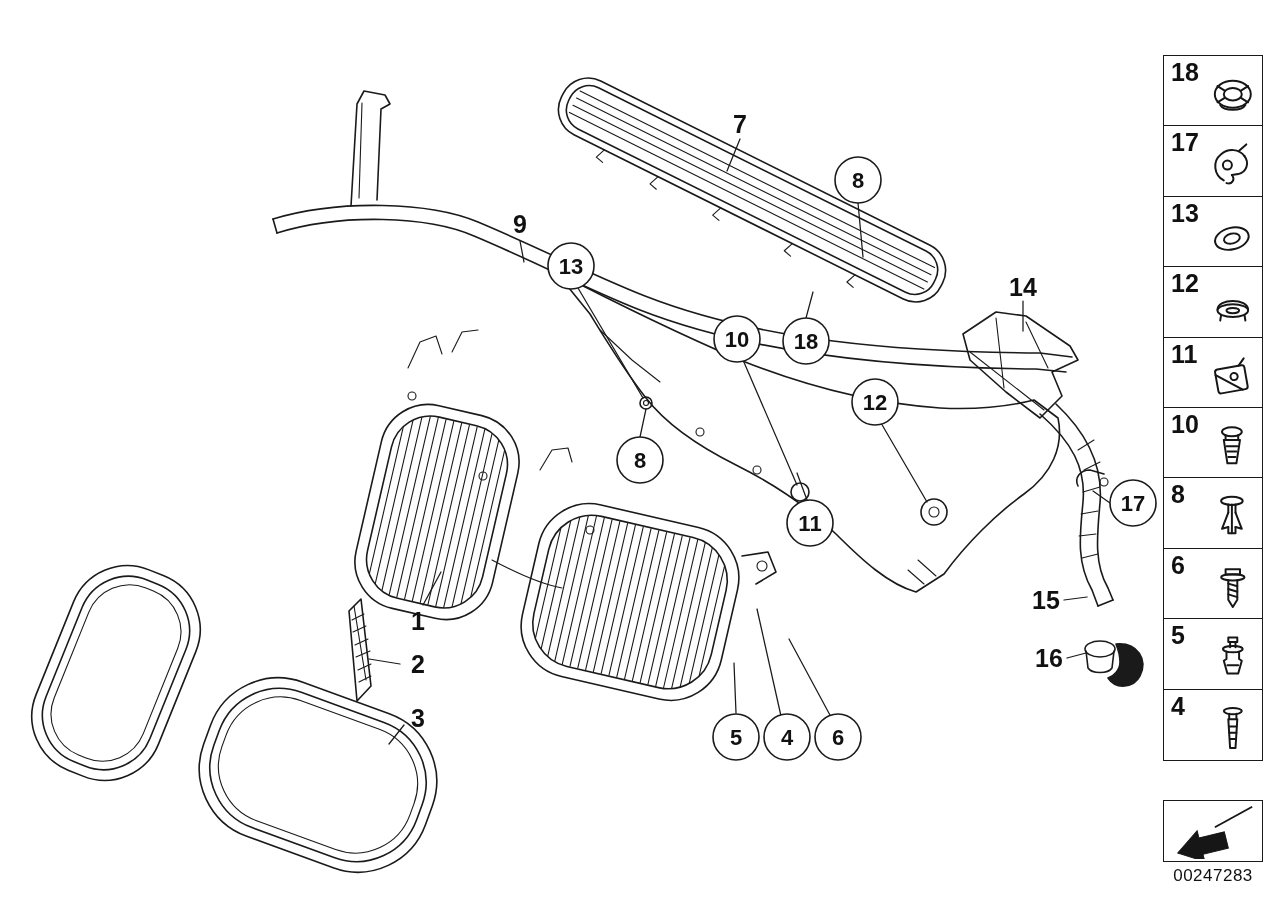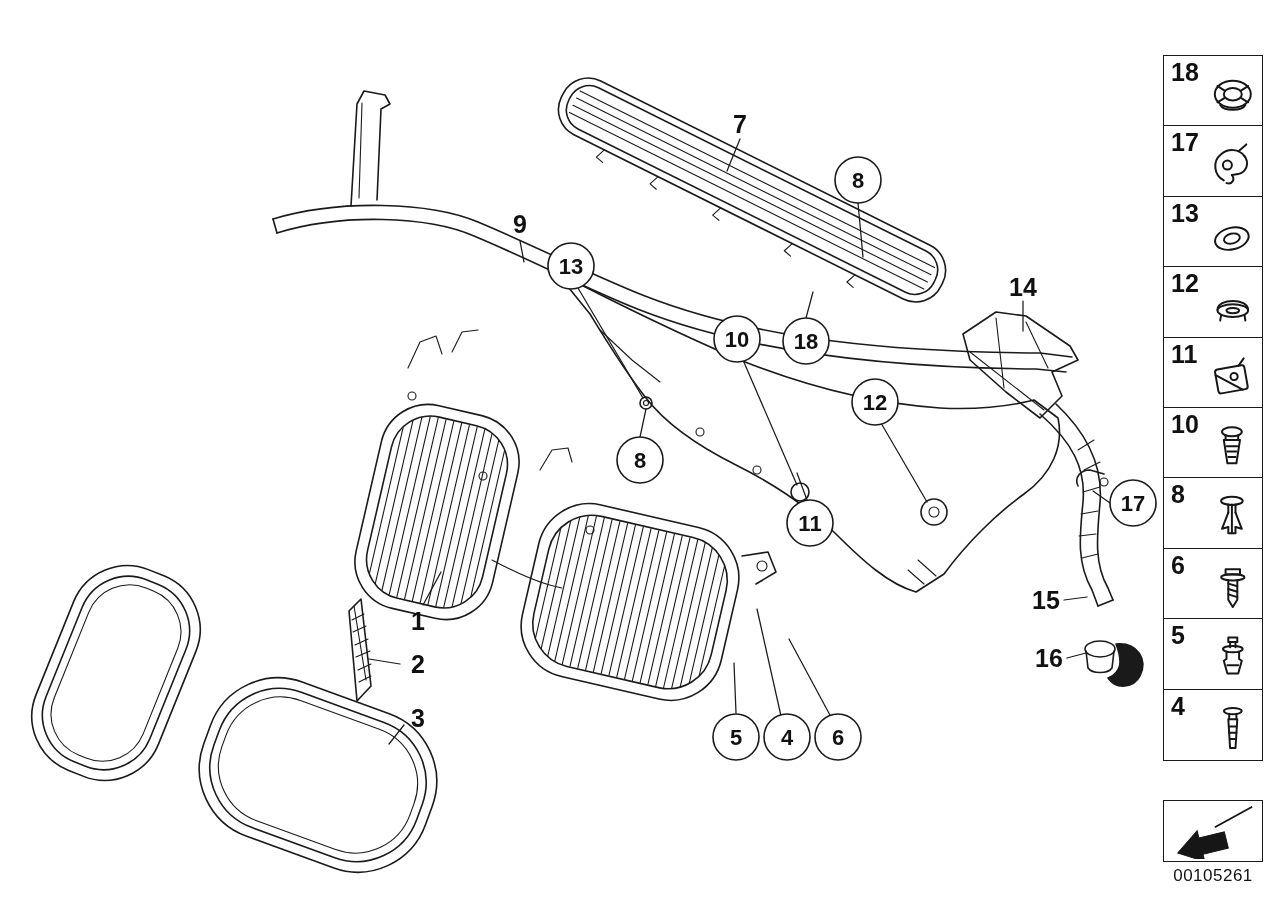--- a/index.html
+++ b/index.html
@@ -327,15 +327,15 @@
   </aside>
 
   <div class="arrow-box">
     <svg viewBox="0 0 96 60">
       <path class="l" d="M90,4 L50,26"></path>
       <g transform="rotate(-14 48 40)">
         <path class="a" d="M8,44 L34,26 L34,34 L62,34 L62,52 L34,52 L34,60 Z"></path>
       </g>
     </svg>
   </div>
-  <div class="doc-number">00105261</div>
+  <div class="doc-number">00247283</div>
 
 </div>
 
 </body></html>

